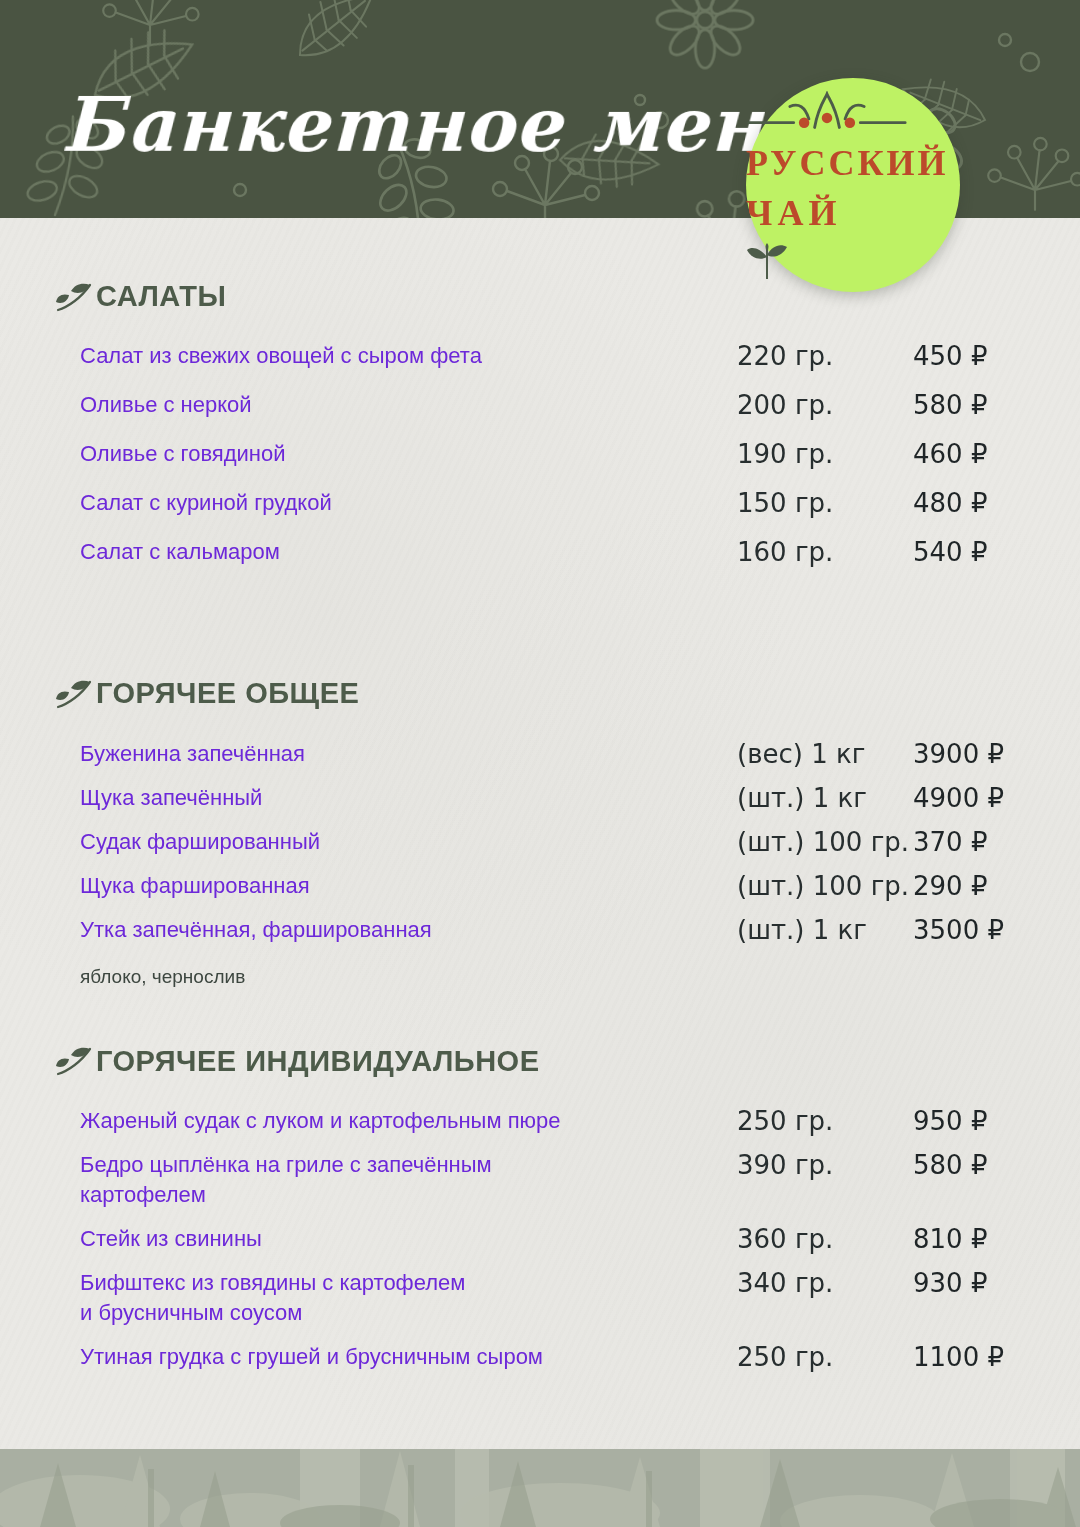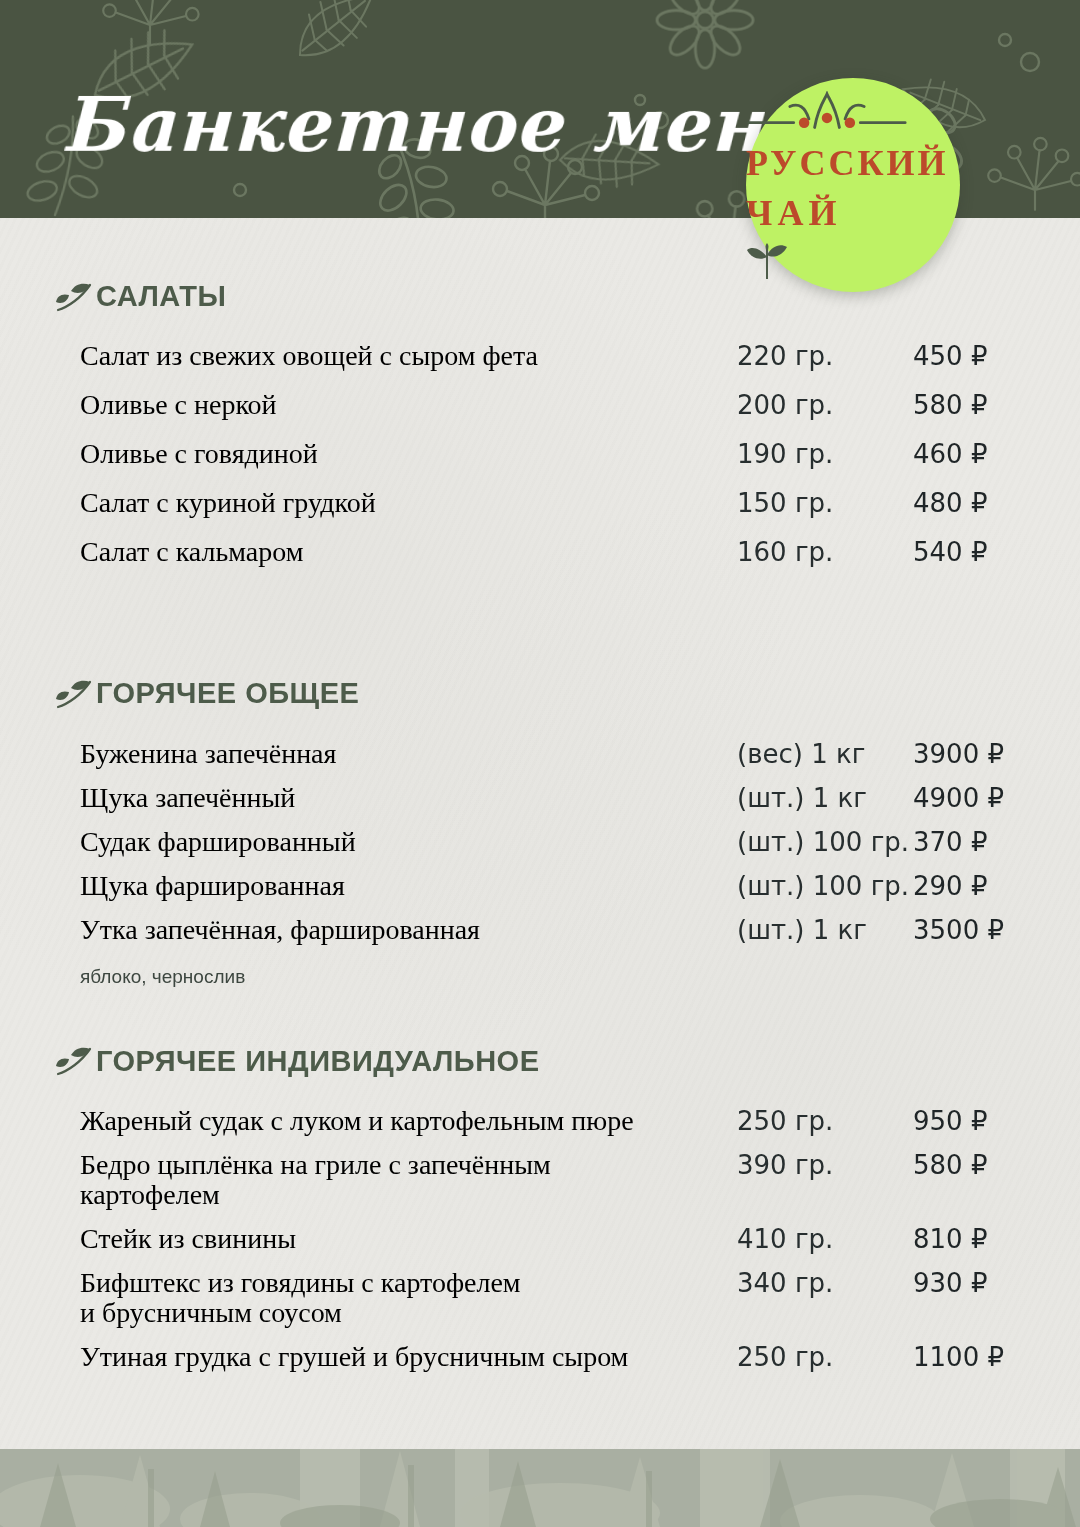--- a/index.html
+++ b/index.html
@@ -62,22 +62,22 @@
   .sec-3{margin-top:56px;}
 
   .row{
     display:grid;grid-template-columns:657px 176px auto;
     align-items:start;
   }
   .sec-1 .row{margin-bottom:19px;}
   .sec-2 .row{margin-bottom:14px;}
   .sec-3 .row{margin-bottom:14px;}
   .item-name{
-    font-size:28px;line-height:30px;color:#000000;
-    white-space:pre-line;display:block;font-family:Liberation Serif, serif;
+    font-size:22px;line-height:30px;color:#6d28d9;
+    white-space:pre-line;display:block;
   }
   .item-note{
     display:block;font-size:19px;line-height:24px;color:#3c463f;
     margin-top:20px;
   }
   .item-weight{
     font-size:26px;line-height:30px;color:#272e2f;
     font-family:"DejaVu Sans","Liberation Sans",sans-serif;
   }
   .item-price{
@@ -279,21 +279,21 @@
       <span class="item-price">950 ₽</span>
     </div>
     <div class="row">
       <span class="item-name">Бедро цыплёнка на гриле с запечённым
 картофелем</span>
       <span class="item-weight">390 гр.</span>
       <span class="item-price">580 ₽</span>
     </div>
     <div class="row">
       <span class="item-name">Стейк из свинины</span>
-      <span class="item-weight">410 гр.</span>
+      <span class="item-weight">360 гр.</span>
       <span class="item-price">810 ₽</span>
     </div>
     <div class="row">
       <span class="item-name">Бифштекс из говядины с картофелем
 и брусничным соусом</span>
       <span class="item-weight">340 гр.</span>
       <span class="item-price">930 ₽</span>
     </div>
     <div class="row">
       <span class="item-name">Утиная грудка с грушей и брусничным сыром</span>

